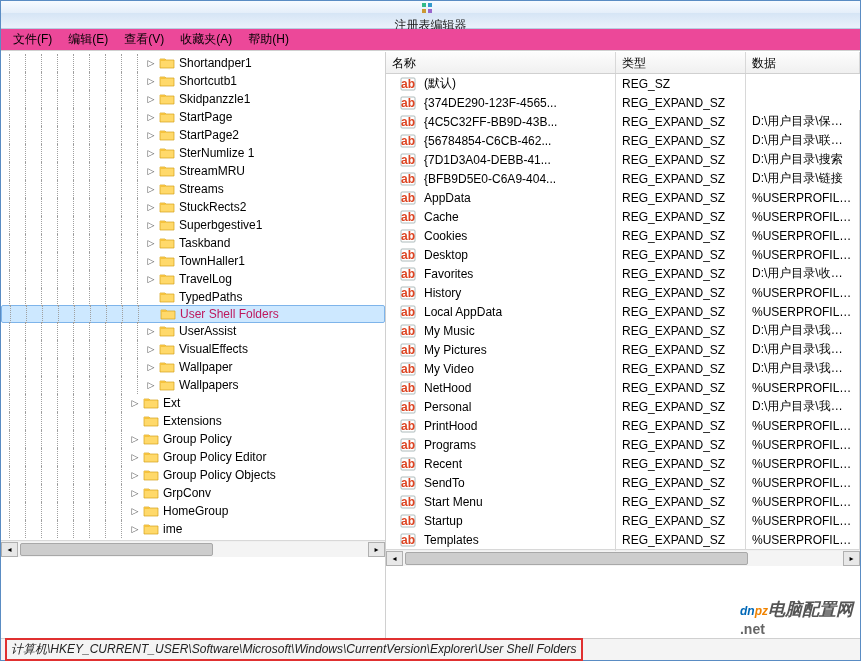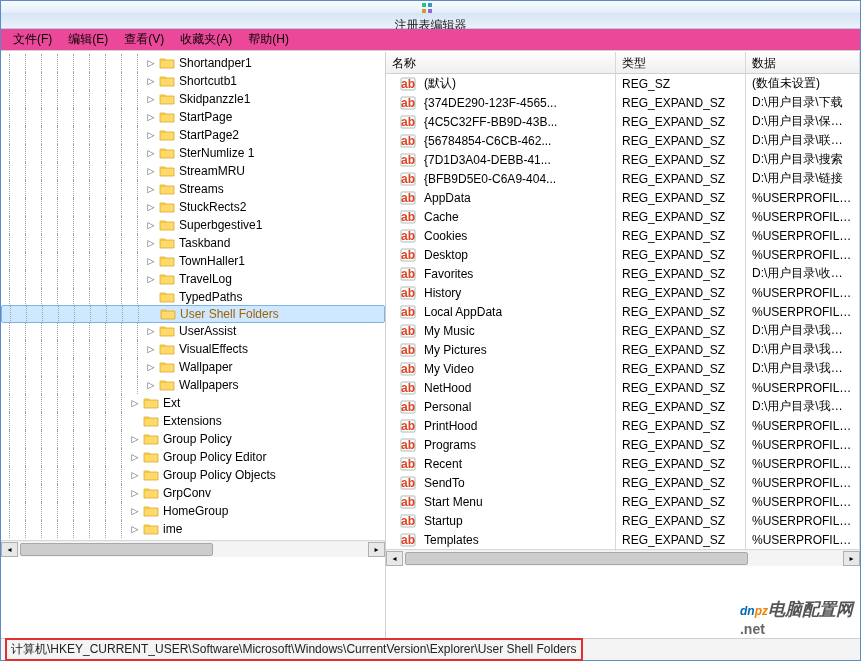--- a/index.html
+++ b/index.html
@@ -13,35 +13,35 @@
 .winbtn.close { width:46px; background:linear-gradient(#f08080,#d43c3c); border-color:#a02020; color:#fff; font-weight:bold; }
 .menubar { height:22px; background:#ec4899; border-bottom:1px solid #d0d0d0; display:flex; align-items:center; padding:0 4px; }
 .menuitem { padding:2px 8px; cursor:pointer; }
 .content { flex:1; display:flex; overflow:hidden; border-top:1px solid #fff; }
 .pane { overflow:auto; position:relative; background:#fff; }
 .left { width:385px; border-right:1px solid #d0d0d0; }
 .right { flex:1; }
 .tree { padding:2px 0 2px 0; }
 .node { display:flex; align-items:center; height:18px; white-space:nowrap; cursor:pointer; }
 .node.selected { background:#cde8ff; border:1px solid #7eb4ea; border-radius:2px; margin:-1px 0; }
-.node.selected .label { color:#a16207; }
+.node.selected .label { color:#be185d; }
 .indent { display:inline-block; width:16px; height:18px; position:relative; }
 .indent::before { content:""; position:absolute; left:8px; top:0; bottom:0; border-left:1px dotted #a0a0a0; }
 .toggle { width:12px; height:12px; display:inline-flex; align-items:center; justify-content:center; font-size:9px; color:#555; cursor:pointer; }
 .foldericon { width:16px; height:14px; margin:0 4px 0 2px; display:inline-block; }
 .label { color:#000; }
 .listhdr { height:22px; background:linear-gradient(#fdfdfd,#f0f0f0); border-bottom:1px solid #d0d0d0; display:flex; position:sticky; top:0; }
 .col { padding:3px 6px; border-right:1px solid #d8d8d8; overflow:hidden; text-overflow:ellipsis; white-space:nowrap; }
 .col.name { width:230px; }
 .col.type { width:130px; }
 .col.data { flex:1; }
 .row { display:flex; height:19px; align-items:center; cursor:pointer; }
 .valicon { width:16px; height:16px; margin:0 8px; display:inline-flex; align-items:center; justify-content:center; }
 .statusbar { height:22px; border-top:1px solid #d0d0d0; background:#f4f4f4; display:flex; align-items:center; padding:2px 4px; }
-.statuspath { border:2px solid #e03030; padding:1px 4px; flex:0 0 auto; color:#222; }
+.statuspath { border:2px solid #e03030; padding:1px 4px; flex:0 0 auto; color:#222;font-style:italic; }
 .watermark { position:absolute; right:8px; bottom:24px; font-size:18px; font-weight:bold; font-style:italic; }
 .watermark .dn { color:#0068b7; }
 .watermark .pz { color:#f08300; }
 .watermark .net { color:#666; font-size:14px; font-style:normal; display:block; text-align:left; }
 .hscroll { height:17px; background:#f0f0f0; border-top:1px solid #d8d8d8; display:flex; align-items:center; }
 .hscroll .track { flex:1; height:15px; background:#f4f4f4; position:relative; }
 .hscroll .thumb { position:absolute; top:1px; height:13px; background:#cdcdcd; border:1px solid #a8a8a8; border-radius:2px; }
 .hscroll .arrow { width:17px; height:15px; background:#e8e8e8; border:1px solid #b0b0b0; font-size:8px; display:flex; align-items:center; justify-content:center; }
 </style>
 </head>
@@ -548,34 +548,32 @@
             <div class="col name" style="display:flex;align-items:center;">
               <span class="valicon">
                 <svg width="16" height="16">
                   <rect x="1" y="2" width="14" height="12" rx="1" fill="#fff" stroke="#9aa" stroke-width="0.8"></rect>
                   <text x="8" y="12" font-size="8" text-anchor="middle" fill="#d42" font-weight="bold">ab</text>
                 </svg>
               </span>
               <span>(默认)</span>
             </div>
             <div class="col type">REG_SZ</div>
-            <div class="col data">(数值未设置)</div>
           </div>
           <div class="row">
             <div class="col name" style="display:flex;align-items:center;">
               <span class="valicon">
                 <svg width="16" height="16">
                   <rect x="1" y="2" width="14" height="12" rx="1" fill="#fff" stroke="#9aa" stroke-width="0.8"></rect>
                   <text x="8" y="12" font-size="8" text-anchor="middle" fill="#d42" font-weight="bold">ab</text>
                 </svg>
               </span>
               <span>{374DE290-123F-4565...</span>
             </div>
             <div class="col type">REG_EXPAND_SZ</div>
-            <div class="col data">D:\用户目录\下载</div>
           </div>
           <div class="row">
             <div class="col name" style="display:flex;align-items:center;">
               <span class="valicon">
                 <svg width="16" height="16">
                   <rect x="1" y="2" width="14" height="12" rx="1" fill="#fff" stroke="#9aa" stroke-width="0.8"></rect>
                   <text x="8" y="12" font-size="8" text-anchor="middle" fill="#d42" font-weight="bold">ab</text>
                 </svg>
               </span>
               <span>{4C5C32FF-BB9D-43B...</span>

